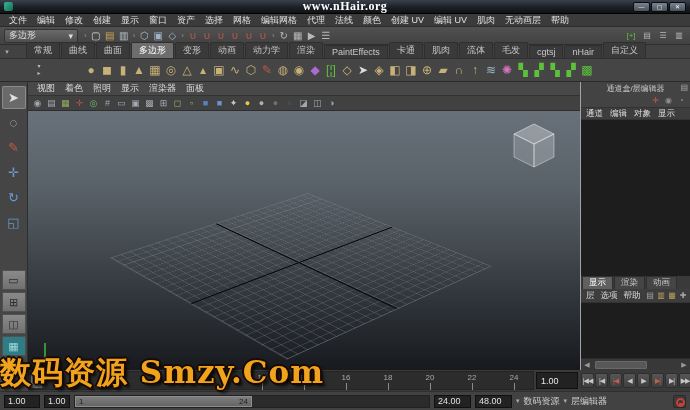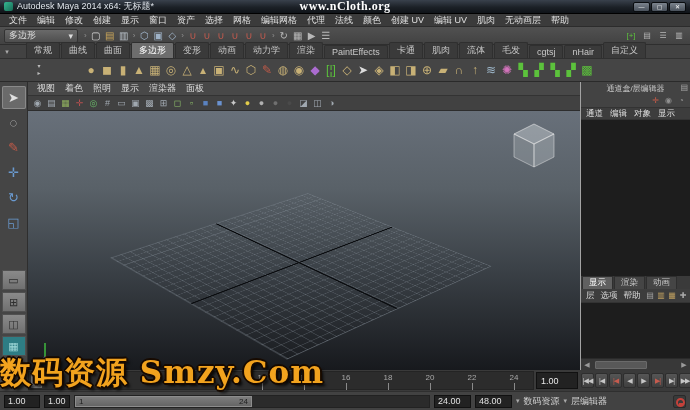--- a/index.html
+++ b/index.html
@@ -154,22 +154,21 @@
                            -1px -1px #170a00, 1px 1px #170a00, -1px 1px #170a00, 1px -1px #170a00,
                            3px 3px 3px rgba(0,0,0,.85); }
 </style>
 </head>
 <body>
 
 <div class="app">
 
   <div class="titlebar">
     <span class="maya-logo"></span>
-    <span class="wtitle">Autodesk Maya 2014 x64: 无标题*</span>
-    <span class="site">www.nCloth.org</span>
+    <span class="site">www.nHair.org</span>
     <span class="winbtns">
       <span class="winbtn">—</span>
         <span class="winbtn">▢</span>
         <span class="winbtn">✕</span>
     </span>
   </div>
 
   <div class="menubar">
     <span class="menu-item">文件</span>
       <span class="menu-item">编辑</span>

